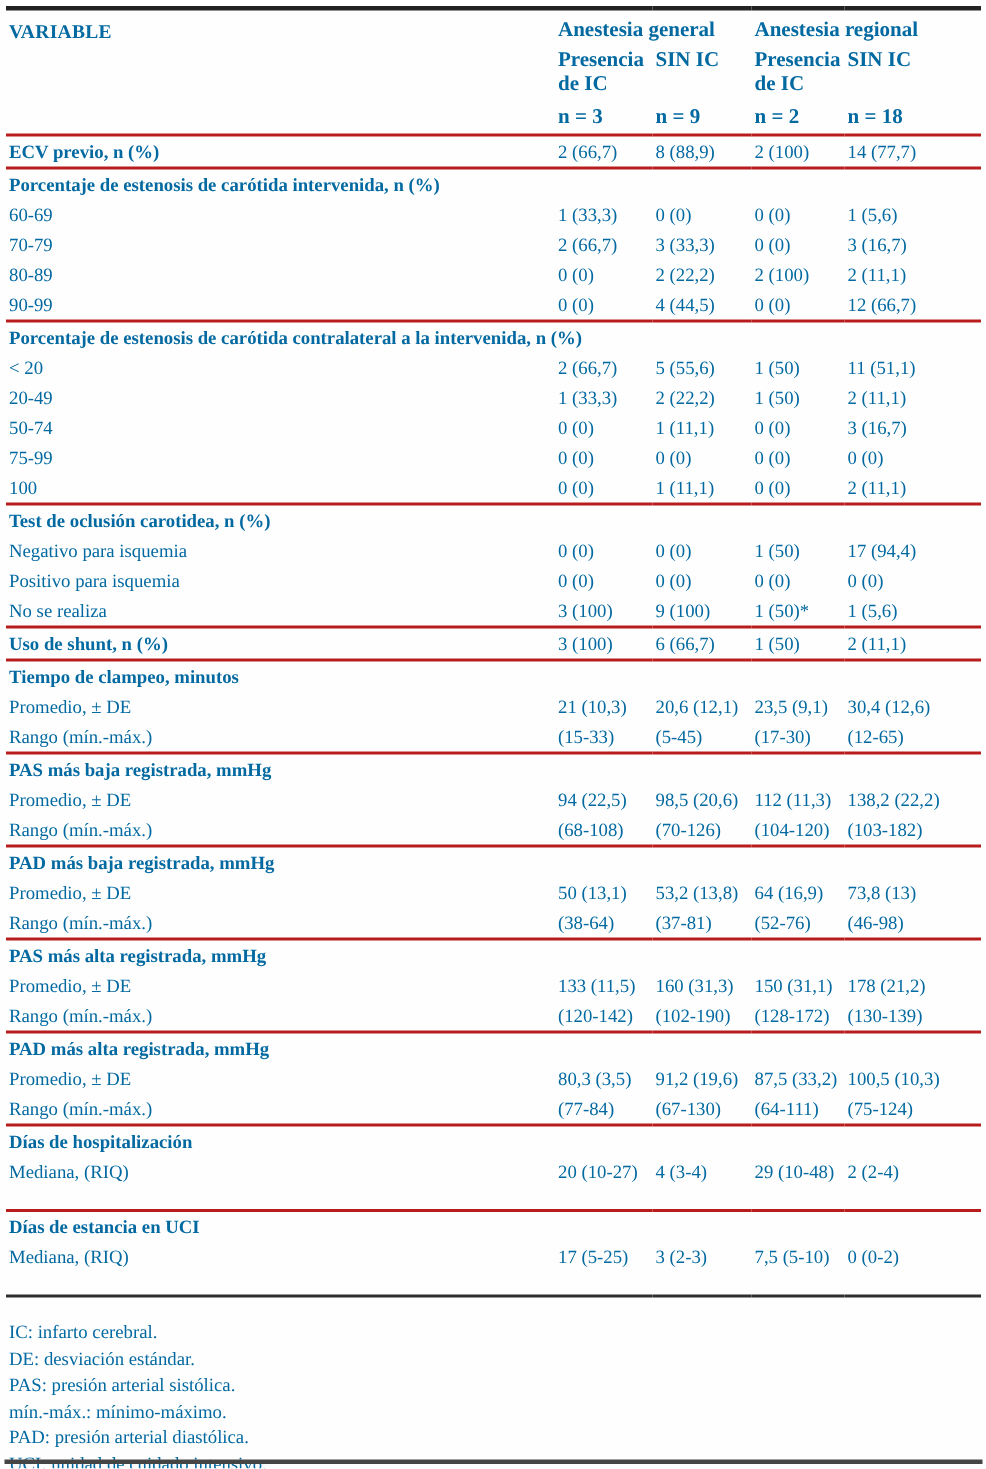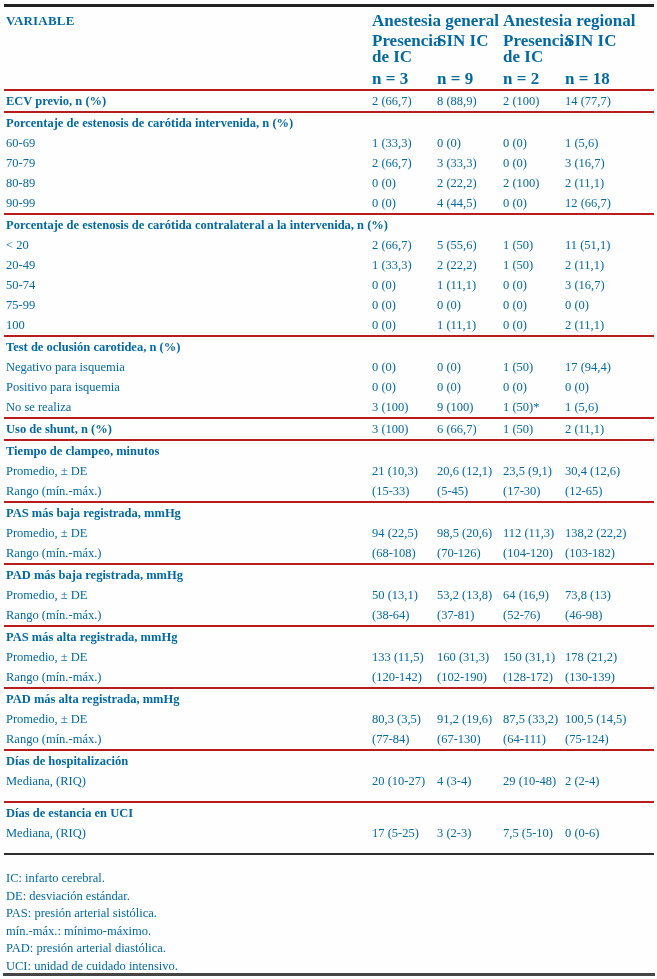--- a/index.html
+++ b/index.html
@@ -26,32 +26,32 @@
   col.c-v2  { width:66px; }
   col.c-v3  { width:62px; }
   col.c-v4  { width:91px; }
   th, td {
     text-align:left;
     vertical-align:top;
     padding:2px 1px 2px 2px;
     line-height:16px;
     font-weight:normal;
   }
-  thead th { font-weight:bold; font-size:17px; }
+  thead th { font-weight:bold; font-size:14px; }
   thead { border-bottom:2px solid #2e2e2e; }
   th.var-head { padding-top:6px; font-size:13px; letter-spacing:0.2px; }
   th.group-head { padding-top:6px; white-space:nowrap; }
   th.sub-head { height:38px; }
   th.n-head { white-space:nowrap; }
   tr.rule-top > td { border-top:2px solid #b91c1c; }
   td.section { font-weight:bold; }
   td.section-italic { font-weight:bold; }
   td.label-bold { font-weight:bold; }
   td.value { white-space:nowrap; overflow:visible; }
-  tr.pad-bottom > td { padding-bottom:12px; }
+  tr.pad-bottom > td { padding-bottom:17px; }
   .footnotes {
     margin-top:15px;
     padding-left:2px;
     font-size:12.5px;
     line-height:17.5px;
   }
   .bottom-rule {
     position:absolute;
     left:3px; right:2px; bottom:3px;
     height:3px;
@@ -267,21 +267,21 @@
           <td class="value">(130-139)</td>
         </tr>
         <tr class="rule-top">
           <td colspan="5" class="section">PAD más alta registrada, mmHg</td>
         </tr>
         <tr>
           <td>Promedio, ± DE</td>
           <td class="value">80,3 (3,5)</td>
           <td class="value">91,2 (19,6)</td>
           <td class="value">87,5 (33,2)</td>
-          <td class="value">100,5 (14,5)</td>
+          <td class="value">100,5 (10,3)</td>
         </tr>
         <tr>
           <td>Rango (mín.-máx.)</td>
           <td class="value">(77-84)</td>
           <td class="value">(67-130)</td>
           <td class="value">(64-111)</td>
           <td class="value">(75-124)</td>
         </tr>
         <tr class="rule-top">
           <td colspan="5" class="section">Días de hospitalización</td>
@@ -294,21 +294,21 @@
           <td class="value">2 (2-4)</td>
         </tr>
         <tr class="rule-top">
           <td colspan="5" class="section">Días de estancia en UCI</td>
         </tr>
         <tr class="pad-bottom">
           <td>Mediana, (RIQ)</td>
           <td class="value">17 (5-25)</td>
           <td class="value">3 (2-3)</td>
           <td class="value">7,5 (5-10)</td>
-          <td class="value">0 (0-6)</td>
+          <td class="value">0 (0-2)</td>
         </tr>
       </tbody>
   </table>
 
   <div class="footnotes" id="footnotes">
       <div>IC: infarto cerebral.</div>
       <div>DE: desviación estándar.</div>
       <div>PAS: presión arterial sistólica.</div>
       <div>mín.-máx.: mínimo-máximo.</div>
       <div>PAD: presión arterial diastólica.</div>

